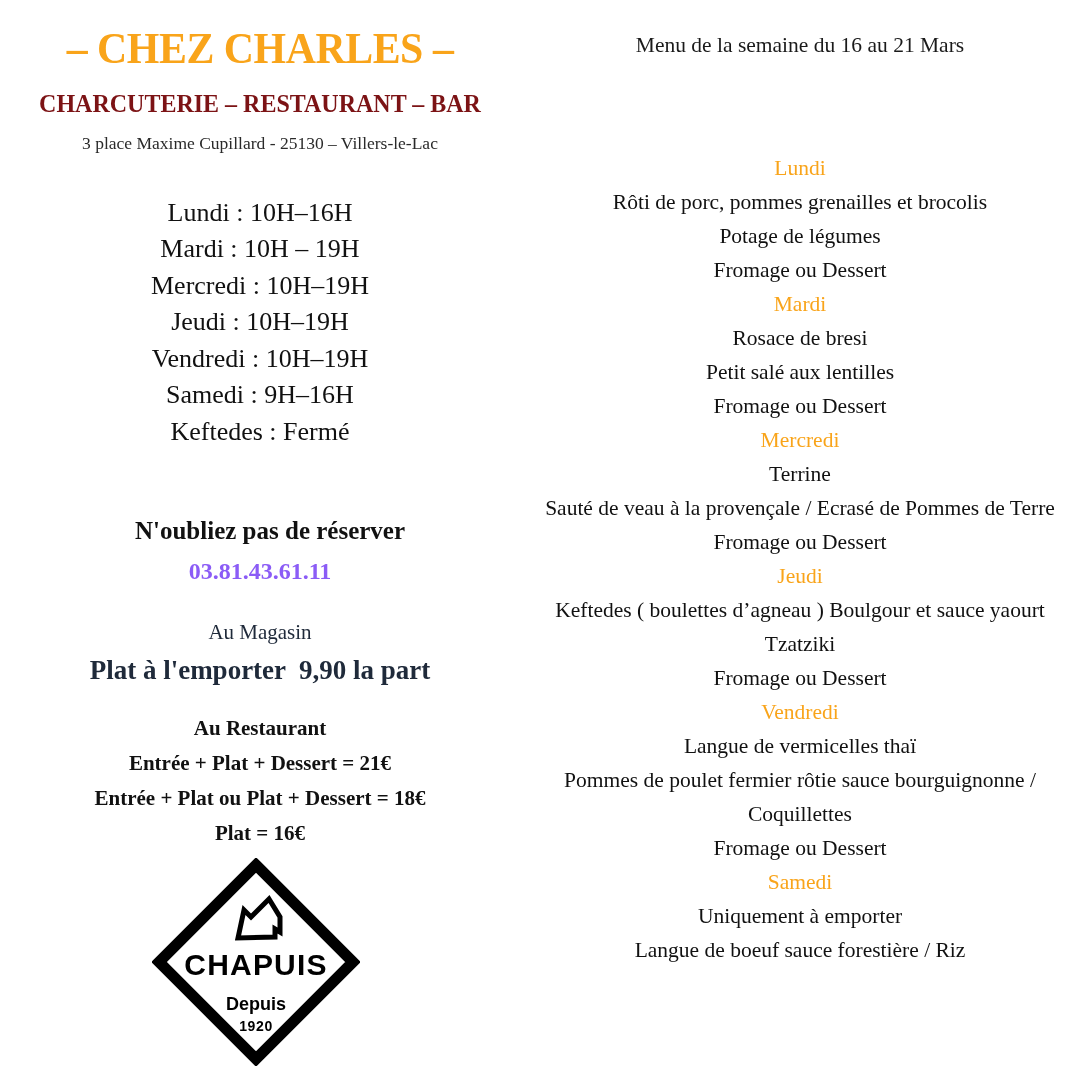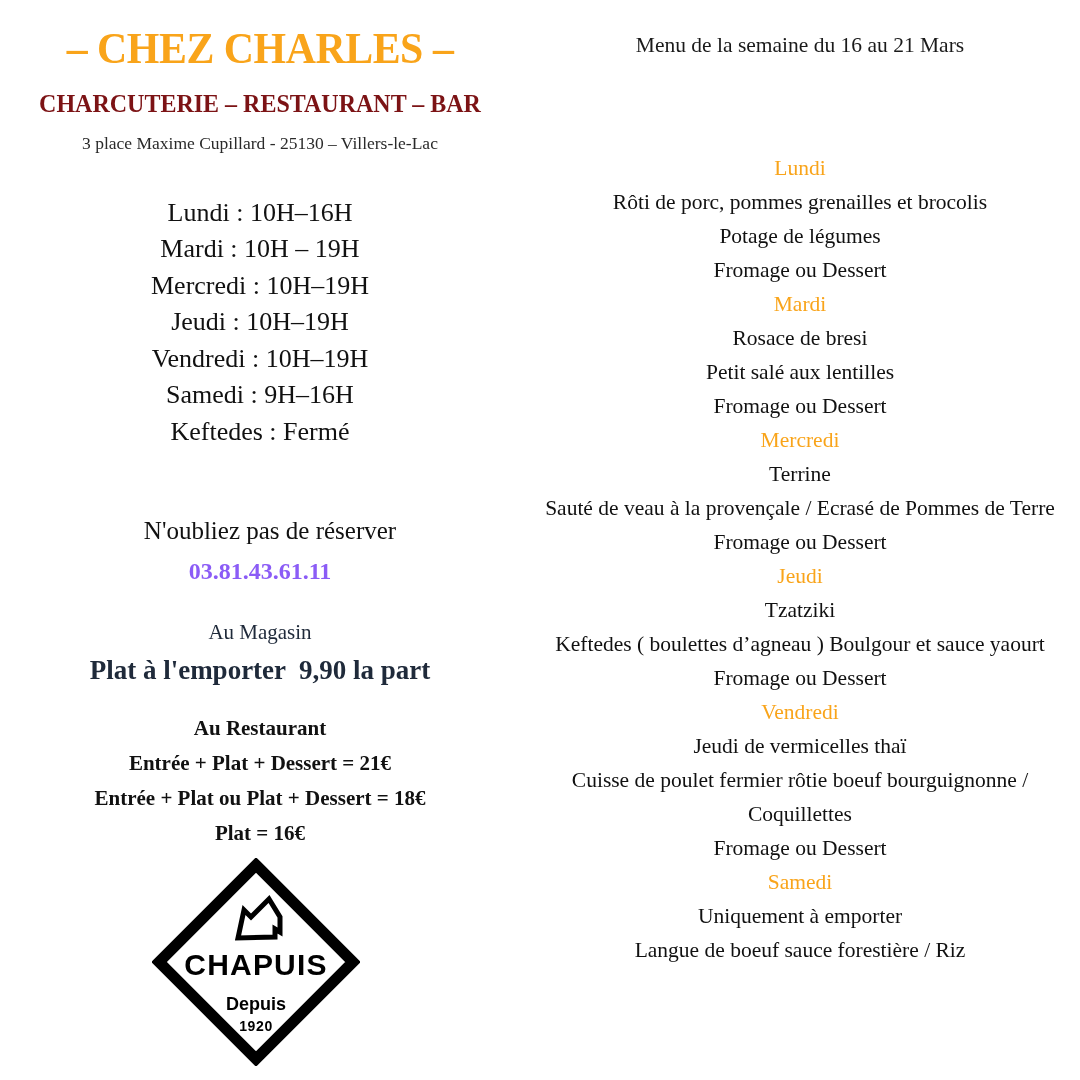--- a/index.html
+++ b/index.html
@@ -78,21 +78,21 @@
     color: #111111;
     white-space: nowrap;
   }
 
   .reserve-block {
     text-align: center;
     margin-top: 68px;
   }
   .reserve-title {
     font-size: 25px;
-    font-weight: normal;
+    font-weight: bold;
     color: #111111;
     line-height: 1;
     white-space: nowrap;
     padding-left: 20px;
   }
   .reserve-phone {
     font-size: 24px;
     font-weight: bold;
     color: #8b5cf6;
     line-height: 1;
@@ -253,27 +253,27 @@
       <div class="dish">Rosace de bresi</div>
       <div class="dish">Petit salé aux lentilles</div>
       <div class="dish">Fromage ou Dessert</div>
 
       <div class="day-name">Mercredi</div>
       <div class="dish">Terrine</div>
       <div class="dish">Sauté de veau à la provençale / Ecrasé de Pommes de Terre</div>
       <div class="dish">Fromage ou Dessert</div>
 
       <div class="day-name">Jeudi</div>
+      <div class="dish">Keftedes ( boulettes d’agneau ) Boulgour et sauce yaourt</div>
       <div class="dish">Tzatziki</div>
-      <div class="dish">Keftedes ( boulettes d’agneau ) Boulgour et sauce yaourt</div>
       <div class="dish">Fromage ou Dessert</div>
 
       <div class="day-name">Vendredi</div>
-      <div class="dish">Jeudi de vermicelles thaï</div>
-      <div class="dish wrap">Cuisse de poulet fermier rôtie boeuf bourguignonne / Coquillettes</div>
+      <div class="dish">Langue de vermicelles thaï</div>
+      <div class="dish wrap">Pommes de poulet fermier rôtie sauce bourguignonne / Coquillettes</div>
       <div class="dish">Fromage ou Dessert</div>
 
       <div class="day-name">Samedi</div>
       <div class="dish">Uniquement à emporter</div>
       <div class="dish">Langue de boeuf sauce forestière / Riz</div>
 
     </div>
   </div>
 
 </div>

